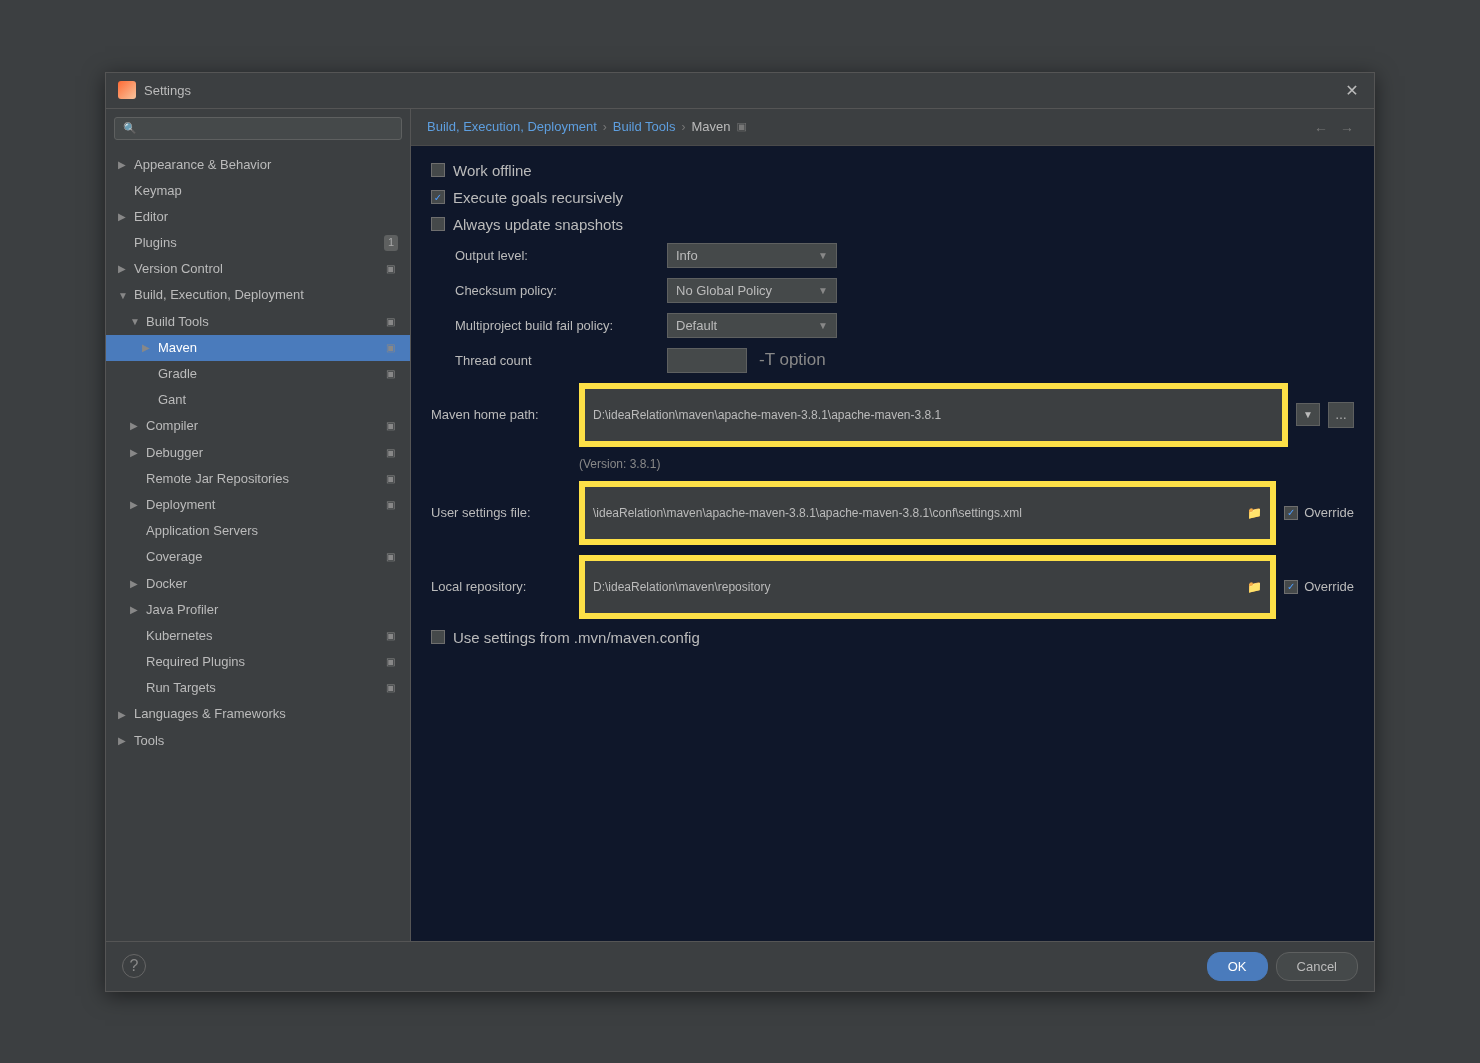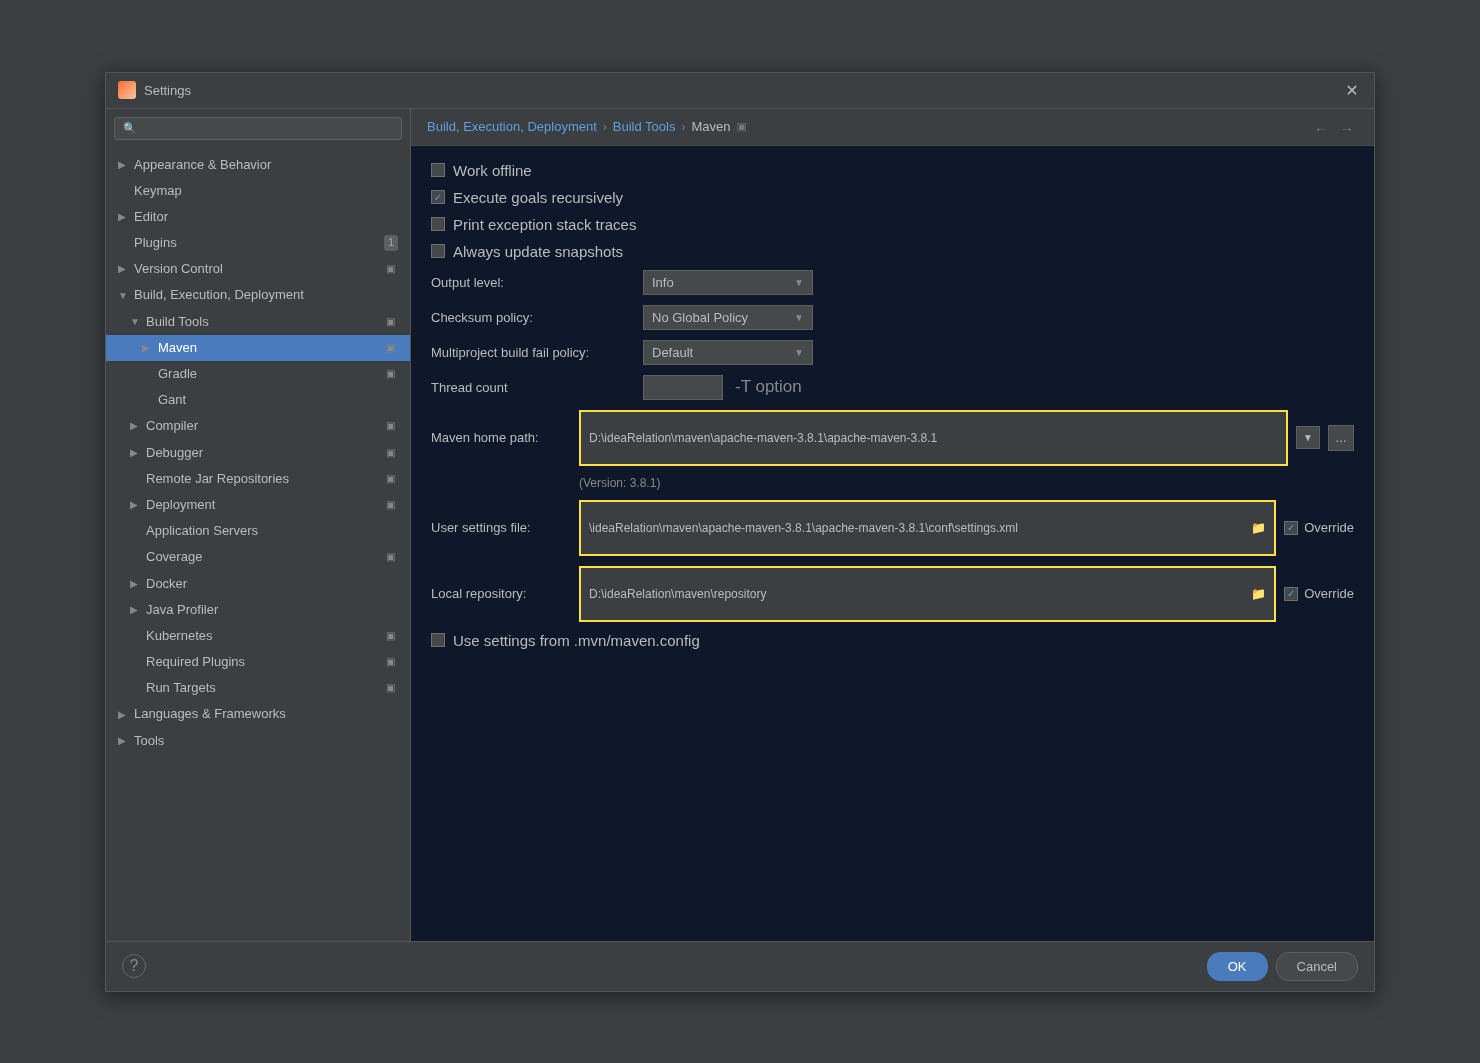--- a/index.html
+++ b/index.html
@@ -162,20 +162,21 @@
       flex-shrink: 0;
     }
     .cb.checked { background: #45494a; border-color: #6e6e6e; }
     .cb.checked::after { content: '✓'; font-size: 10px; color: #4e9eff; }
     .cb-label { color: #bbbbbb; font-size: 15px; }
     .form-row {
       display: flex;
       align-items: center;
       margin-bottom: 10px;
       gap: 12px;
+      margin-left: 24px;
     }
     .form-label {
       color: #bbbbbb;
       font-size: 13px;
       min-width: 200px;
     }
     .dropdown {
       background: #45494a;
       border: 1px solid #5e6060;
       padding: 4px 8px;
@@ -204,21 +205,21 @@
       gap: 8px;
     }
     .path-label {
       color: #bbbbbb;
       font-size: 13px;
       min-width: 140px;
     }
     .path-input {
       flex: 1;
       background: #3c3f41;
-      border: 2px solid #fde047;
+      border: 6px solid #fde047;
       padding: 19px 8px;
       color: #bbbbbb;
       font-size: 12px;
     }
     .path-dropdown-btn {
       background: #45494a;
       border: 1px solid #5e6060;
       color: #bbbbbb;
       padding: 5px 6px;
       cursor: pointer;
@@ -453,24 +454,20 @@
         <div class="checkbox-row">
           <div class="cb"></div>
           <span class="cb-label">Work offline</span>
         </div>
         <div class="checkbox-row">
           <div class="cb checked"></div>
           <span class="cb-label">Execute goals recursively</span>
         </div>
         <div class="checkbox-row">
           <div class="cb"></div>
-          <span class="cb-label">Print exception stack traces</span>
-        </div>
-        <div class="checkbox-row">
-          <div class="cb"></div>
           <span class="cb-label">Always update snapshots</span>
         </div>
 
         <div class="form-row">
           <span class="form-label">Output level:</span>
           <div class="dropdown">
             <span>Info</span>
             <span class="dropdown-arrow">▼</span>
           </div>
         </div>

